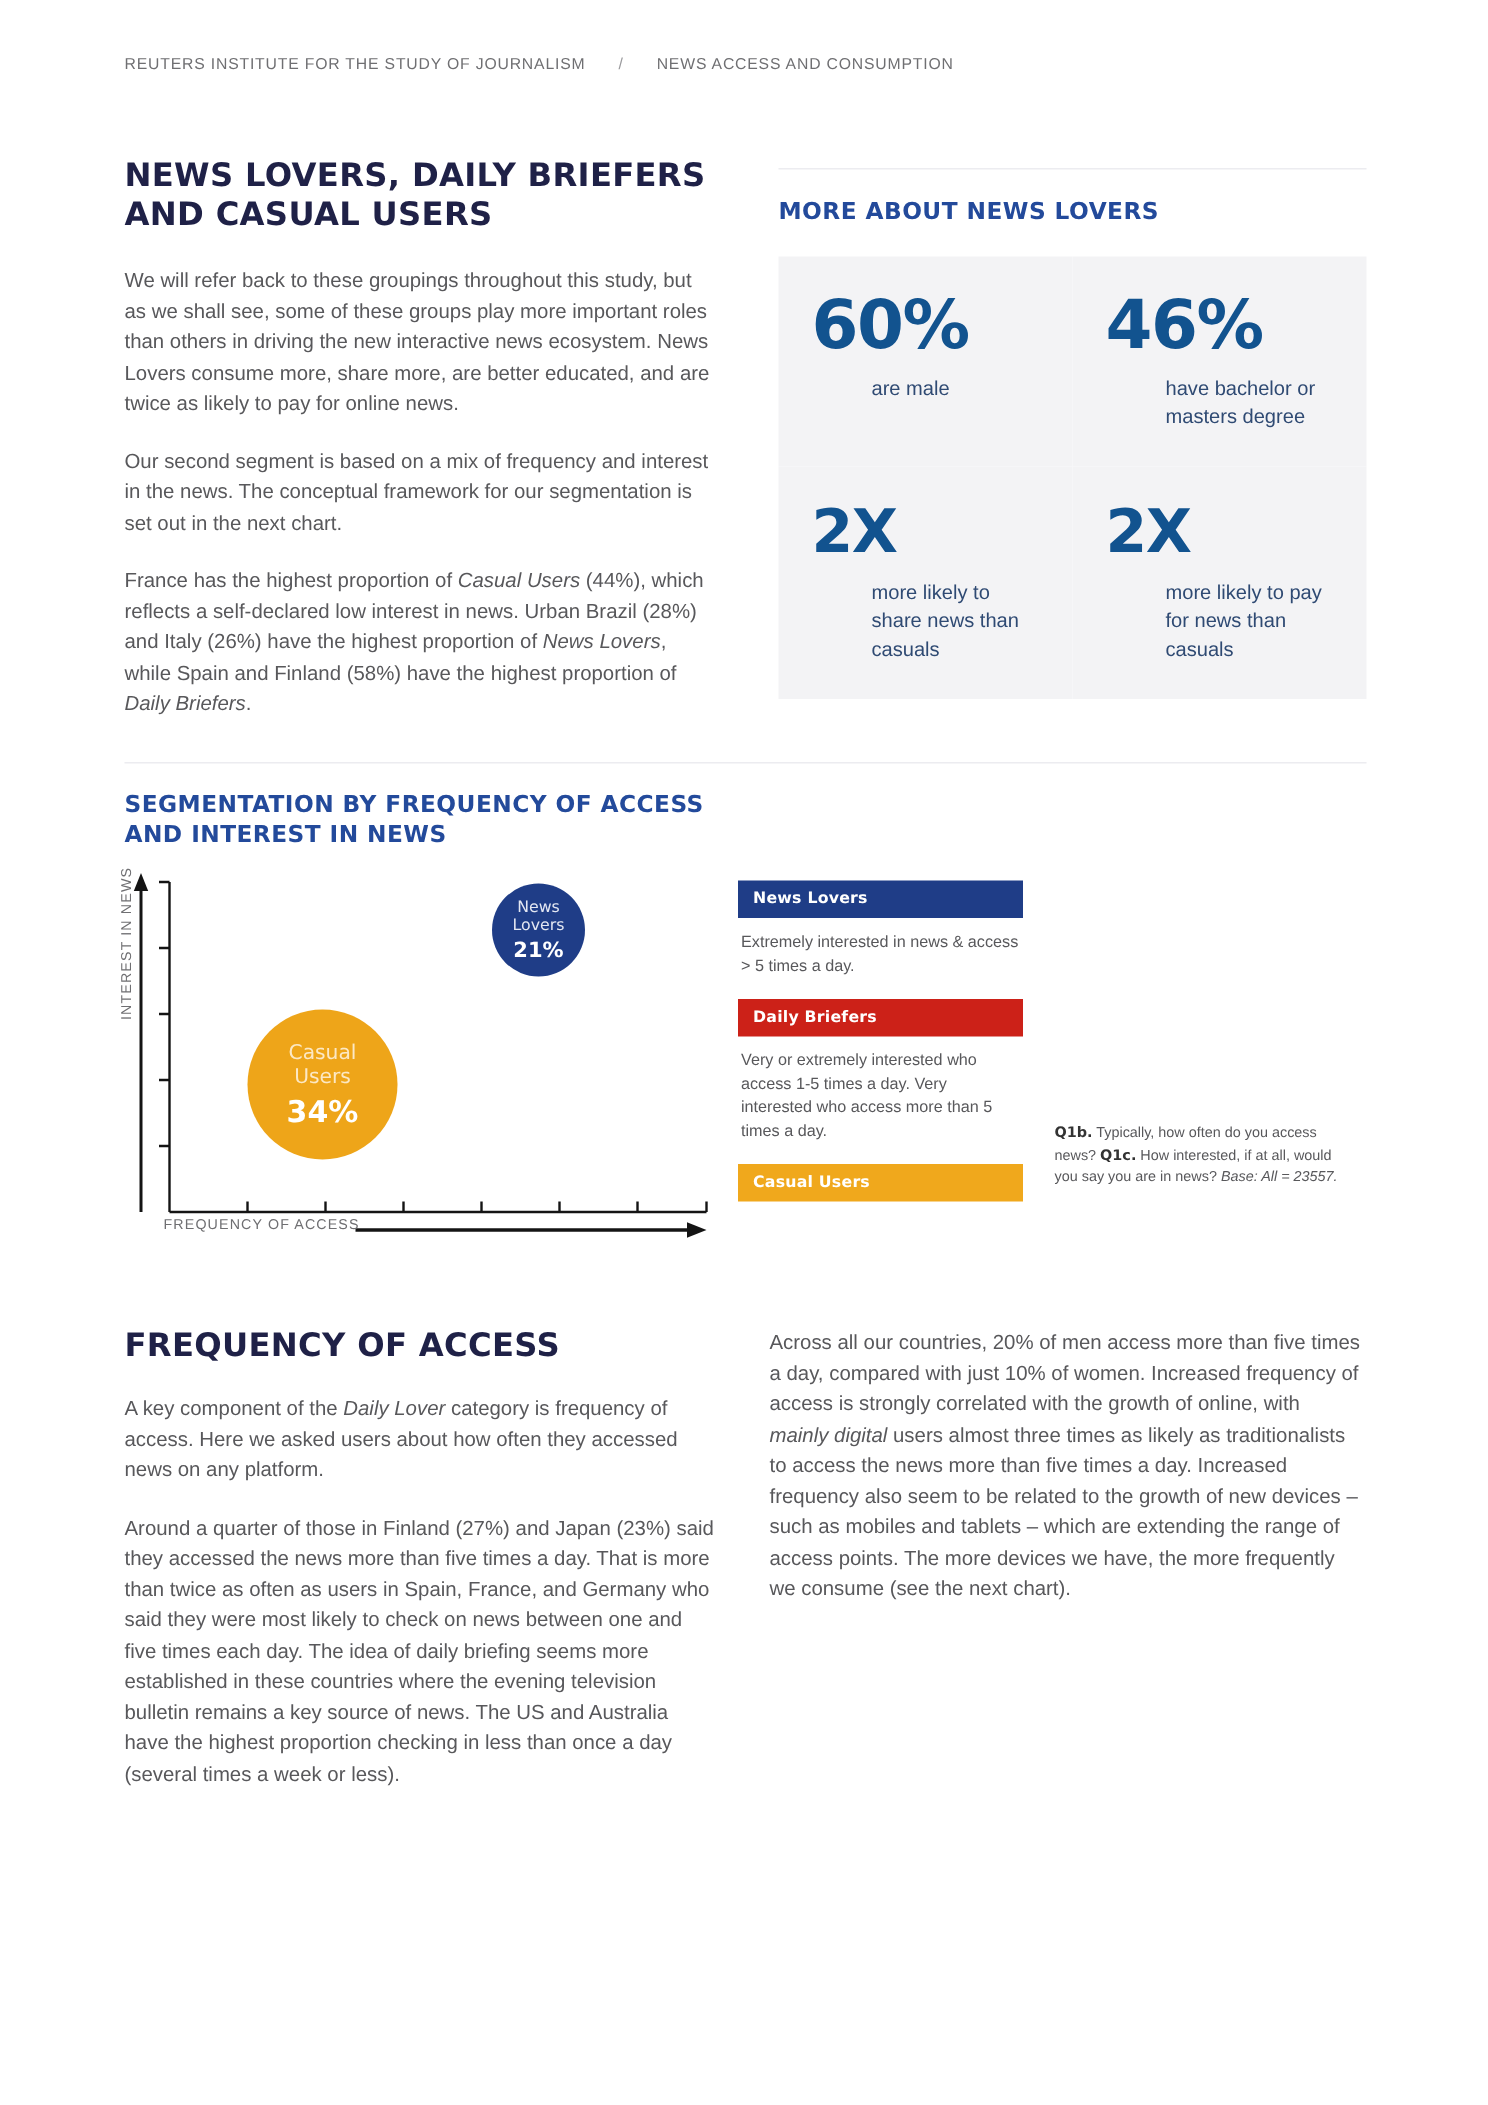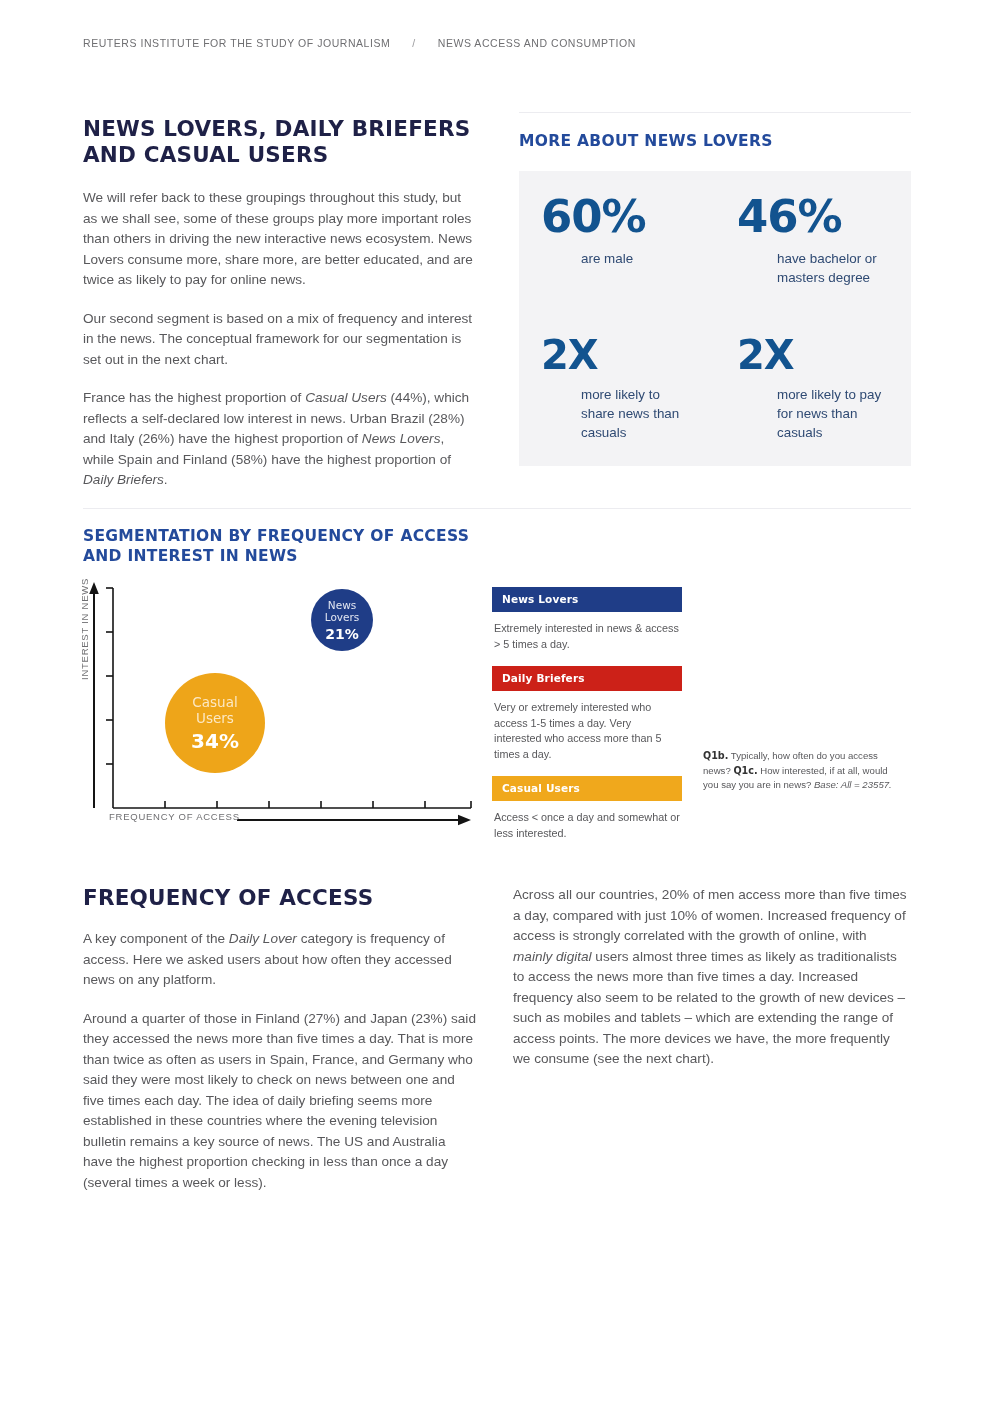--- a/index.html
+++ b/index.html
@@ -35,21 +35,21 @@
   .body p {
     font-size: 13.6px; line-height: 20.5px; color: #58585b;
     margin-bottom: 18px;
   }
   .body p:last-child { margin-bottom: 0; }
   em { font-style: italic; }
 
   hr.rule { border: 0; border-top: 1px solid #ececf0; }
 
   
-  .col-left-top { position: absolute; left: 83px; top: 116px; width: 395px; }
+  .col-left-top { position: absolute; left: 83px; top: 105px; width: 395px; }
   .col-left-top .h1 { margin-bottom: 20px; }
 
   
   .stats-panel { position: absolute; left: 519px; top: 112px; width: 392px; }
   .stats-panel hr.rule { margin-bottom: 18px; }
   .stats-grid {
     display: grid; grid-template-columns: 1fr 1fr;
     gap: 0; margin-top: 20px;
   }
   .stat-card {
@@ -87,21 +87,21 @@
   .bubble {
     position: absolute; border-radius: 50%;
     display: flex; flex-direction: column;
     align-items: center; justify-content: center;
     color: #fff; text-align: center;
     font-family: "DejaVu Sans", sans-serif;
   }
   .bubble .lbl { font-size: 12.5px; line-height: 15px; font-weight: 400; color: #f7e7cf; }
   .bubble .pct { font-weight: 700; margin-top: 2px; }
 
-  .bub-news   { left: 228px; top: 9px;  width: 62px; height: 62px; background: #1f3d87; }
+  .bub-news   { left: 245px; top: 9px;  width: 62px; height: 62px; background: #1f3d87; }
   .bub-news .lbl { font-size: 10.5px; line-height: 12.5px; color: #e3e7f2; }
   .bub-news .pct { font-size: 14px; color: #ffffff; }
 
   .bub-casual { left: 82px;  top: 93px; width: 100px; height: 100px; background: #eea519; }
   .bub-casual .lbl { font-size: 13.5px; line-height: 16.5px; color: #fce8c4; }
   .bub-casual .pct { font-size: 20px; color: #ffffff; }
 
   .bub-daily  { left: 222px; top: 80px; width: 118px; height: 118px; background: #d62b1f; }
   .bub-daily .lbl { font-size: 16px; line-height: 19px; color: #fad8cf; }
   .bub-daily .pct { font-size: 25px; color: #ffffff; }
@@ -225,21 +225,20 @@
       <div class="pct">21%</div>
     </div>
   </div>
 
   <div class="legend">
     <div class="legend-bar news">News Lovers</div>
     <div class="legend-desc">Extremely interested in news &amp; access &gt; 5 times a day.</div>
     <div class="legend-bar daily">Daily Briefers</div>
     <div class="legend-desc">Very or extremely interested who access 1-5 times a day. Very interested who access more than 5 times a day.</div>
     <div class="legend-bar casual">Casual Users</div>
-    <div class="legend-desc">Access &lt; once a day and somewhat or less interested.</div>
   </div>
 
   <div class="qnote">
     <b>Q1b.</b><span> Typically, how often do you access news? </span><b>Q1c.</b><span> How interested, if at all, would you say you are in news? </span><i>Base: All = 23557.</i>
   </div>
 
   <div class="freq-left body">
     <div class="h1">FREQUENCY OF ACCESS</div>
     <p><span>A key component of the </span><em>Daily Lover</em><span> category is frequency of access. Here we asked users about how often they accessed news on any platform.</span></p>
     <p>Around a quarter of those in Finland (27%) and Japan (23%) said they accessed the news more than five times a day. That is more than twice as often as users in Spain, France, and Germany who said they were most likely to check on news between one and five times each day. The idea of daily briefing seems more established in these countries where the evening television bulletin remains a key source of news. The US and Australia have the highest proportion checking in less than once a day (several times a week or less).</p>

